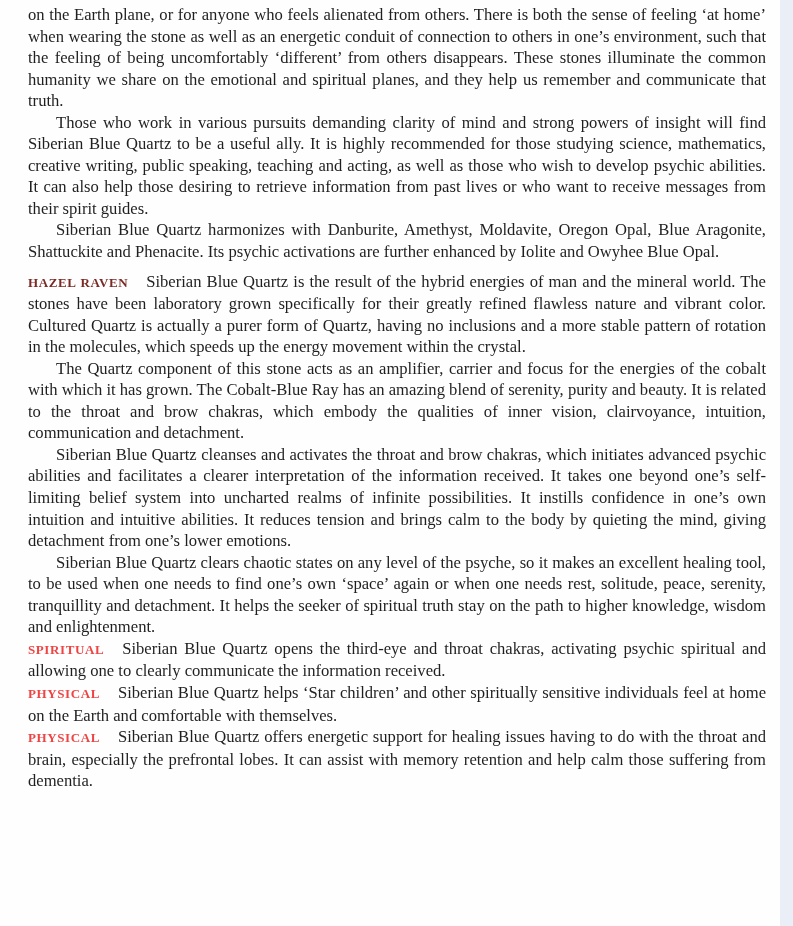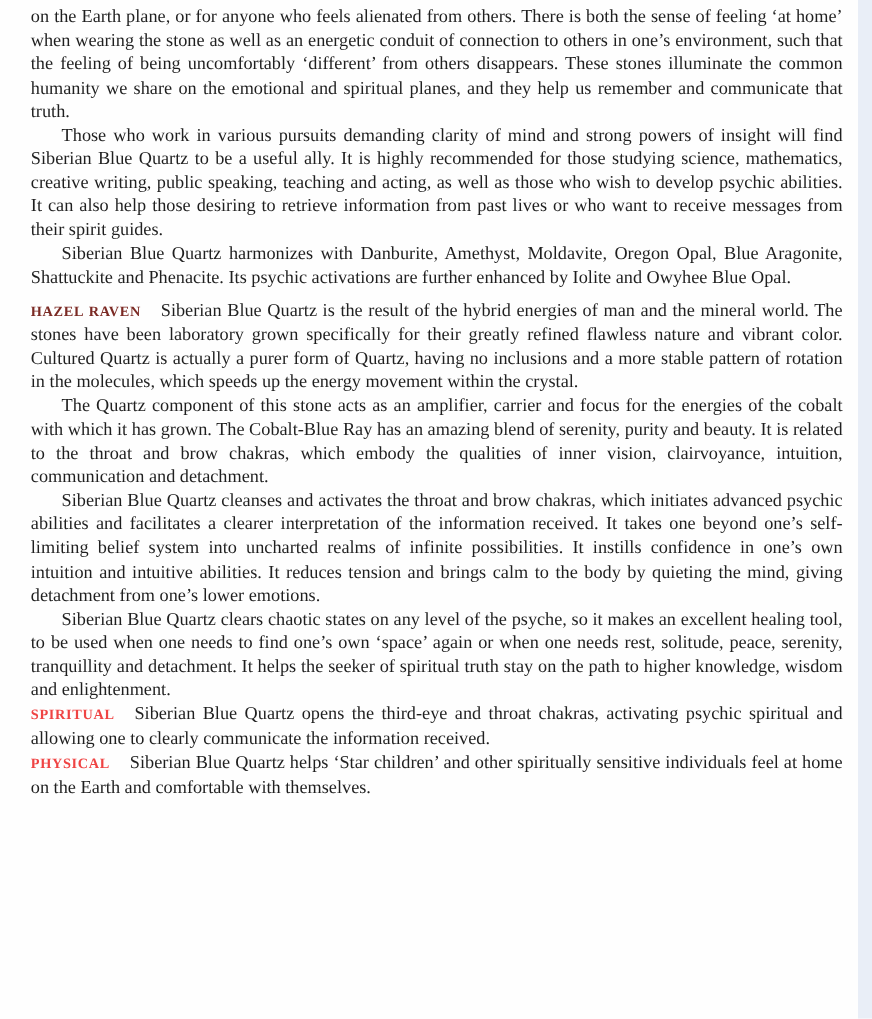--- a/index.html
+++ b/index.html
@@ -75,15 +75,16 @@
 
   <p class="para indent">Siberian Blue Quartz cleanses and activates the throat and brow chakras, which initiates advanced psychic abilities and facilitates a clearer interpretation of the information received. It takes one beyond one’s self-limiting belief system into uncharted realms of infinite possibilities. It instills confidence in one’s own intuition and intuitive abilities. It reduces tension and brings calm to the body by quieting the mind, giving detachment from one’s lower emotions.</p>
 
 
   <p class="para indent">Siberian Blue Quartz clears chaotic states on any level of the psyche, so it makes an excellent healing tool, to be used when one needs to find one’s own ‘space’ again or when one needs rest, solitude, peace, serenity, tranquillity and detachment. It helps the seeker of spiritual truth stay on the path to higher knowledge, wisdom and enlightenment.</p>
 
   <p class="para"><span class="label section">SPIRITUAL</span><span>Siberian Blue Quartz opens the third-eye and throat chakras, activating psychic spiritual and allowing one to clearly communicate the information received.</span></p>
 
   <p class="para"><span class="label section">PHYSICAL</span><span>Siberian Blue Quartz helps ‘Star children’ and other spiritually sensitive individuals feel at home on the Earth and comfortable with themselves.</span></p>
 
+  <p class="para"><span class="label section">PHYSICAL</span><span>Siberian Blue Quartz offers energetic support for healing issues having to do with the throat and brain, especially the prefrontal lobes. It can assist with memory retention and help calm those suffering from dementia.</span></p>
 
 
 </div>
 
 </body></html>

